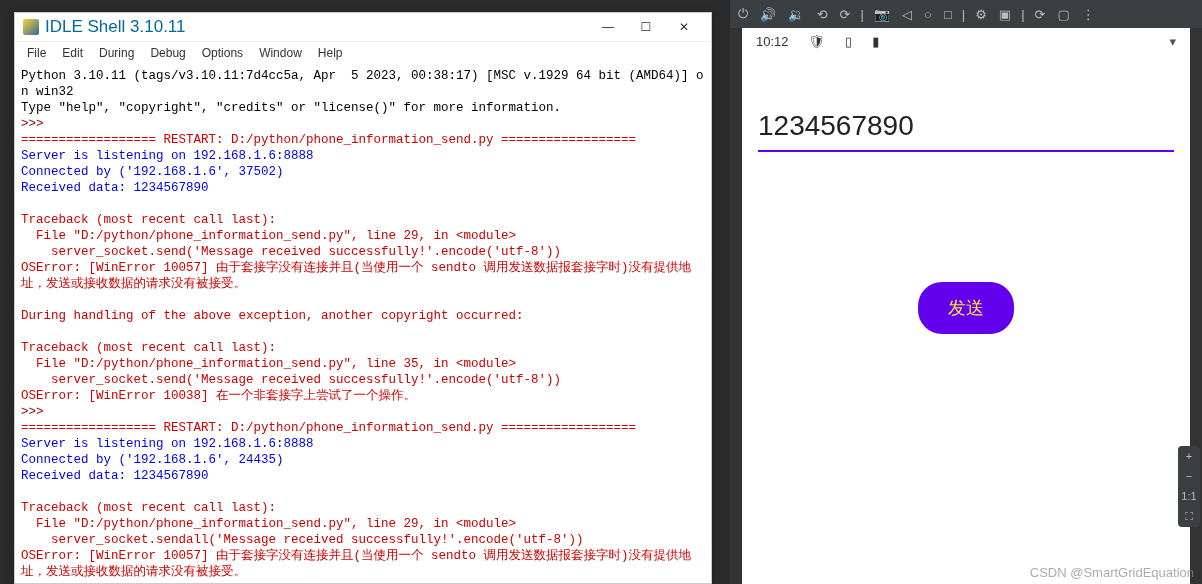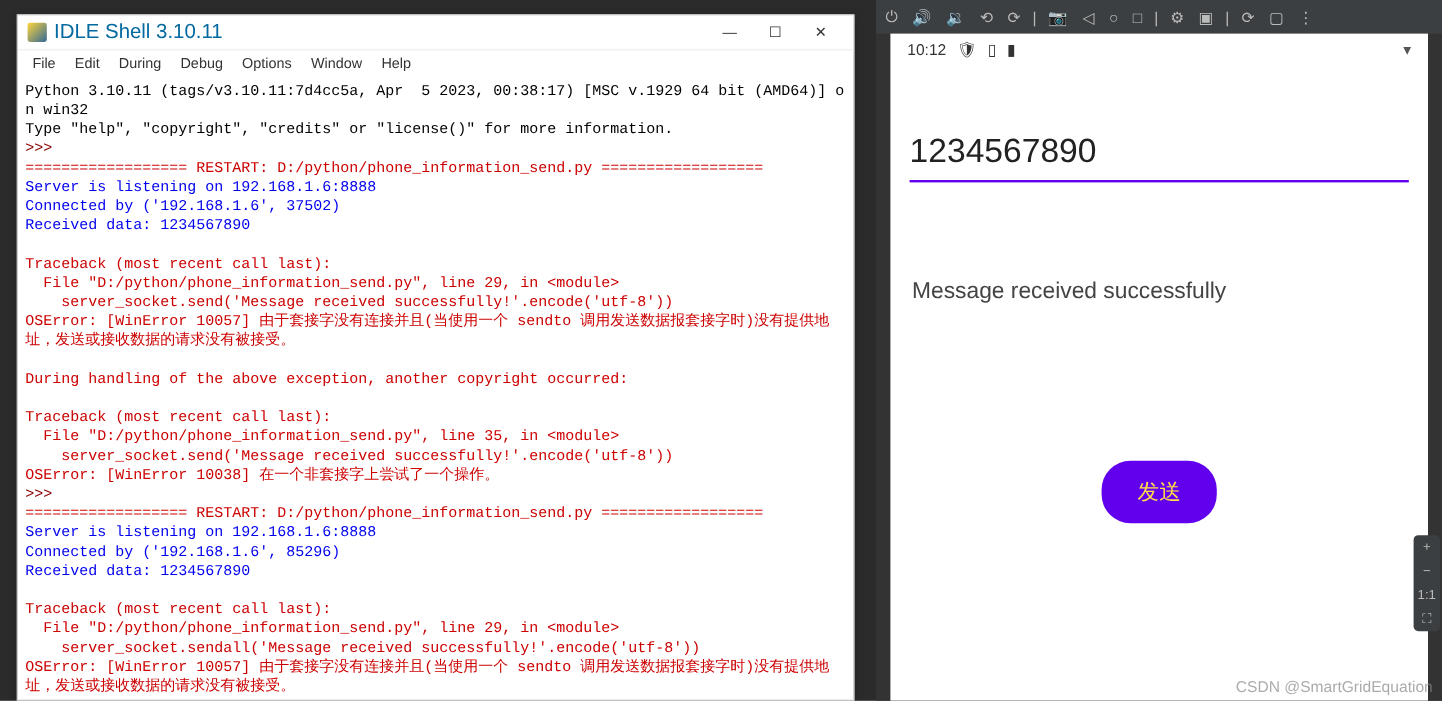--- a/index.html
+++ b/index.html
@@ -118,21 +118,21 @@
   background: #fff;
   border-radius: 0;
 }
 .statusbar {
   height: 26px;
   display: flex;
   align-items: center;
   padding: 0 14px;
   font-size: 13px;
   color: #333;
-  gap: 9px;
+  gap: 20px;
 }
 .statusbar .right-icons {
   margin-left: auto;
   color: #555;
 }
 .input-area {
   margin: 48px 16px 0;
 }
 .input-field {
   width: 100%;
@@ -230,21 +230,21 @@
 
 <span class="red">During handling of the above exception, another copyright occurred:</span>
 
 <span class="red">Traceback (most recent call last):</span>
 <span class="red">  File "D:/python/phone_information_send.py", line 35, in &lt;module&gt;</span>
 <span class="red">    server_socket.send('Message received successfully!'.encode('utf-8'))</span>
 <span class="red">OSError: [WinError 10038] 在一个非套接字上尝试了一个操作。</span>
 <span class="prompt">&gt;&gt;&gt;</span>
 <span class="red">================== RESTART: D:/python/phone_information_send.py ==================</span>
 <span class="blue">Server is listening on 192.168.1.6:8888</span>
-<span class="blue">Connected by ('192.168.1.6', 85296)</span>
+<span class="blue">Connected by ('192.168.1.6', 24435)</span>
 <span class="blue">Received data: 1234567890</span>
 
 <span class="red">Traceback (most recent call last):</span>
 <span class="red">  File "D:/python/phone_information_send.py", line 29, in &lt;module&gt;</span>
 <span class="red">    server_socket.sendall('Message received successfully!'.encode('utf-8'))</span>
 <span class="red">OSError: [WinError 10057] 由于套接字没有连接并且(当使用一个 sendto 调用发送数据报套接字时)没有提供地址，发送或接收数据的请求没有被接受。</span>
 <span class="prompt">&gt;&gt;&gt;</span></div>
 </div>
 
 <div class="phone-panel">
@@ -272,21 +272,20 @@
       <span>10:12</span>
       <span>🛡</span>
       <span>▯</span>
       <span>▮</span>
       <span class="right-icons">▾</span>
     </div>
     <div class="input-area">
       <input class="input-field" value="1234567890" style="">
     </div>
     <div class="msg-area">
-      <div>Message received successfully</div>
     </div>
     <button class="send-btn">发送</button>
   </div>
   <div class="side-ctrl">
     <div>+</div>
     <div>−</div>
     <div>1:1</div>
     <div>⛶</div>
   </div>
 </div>

